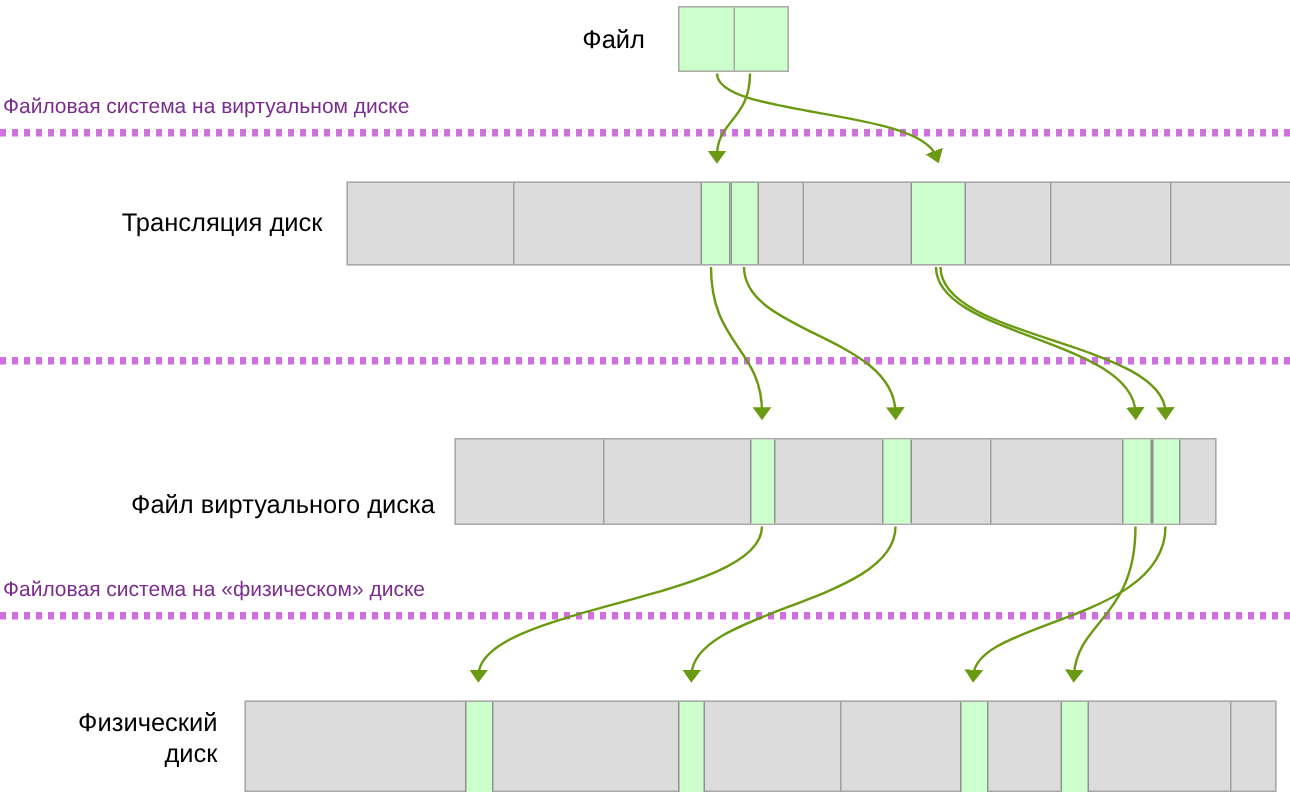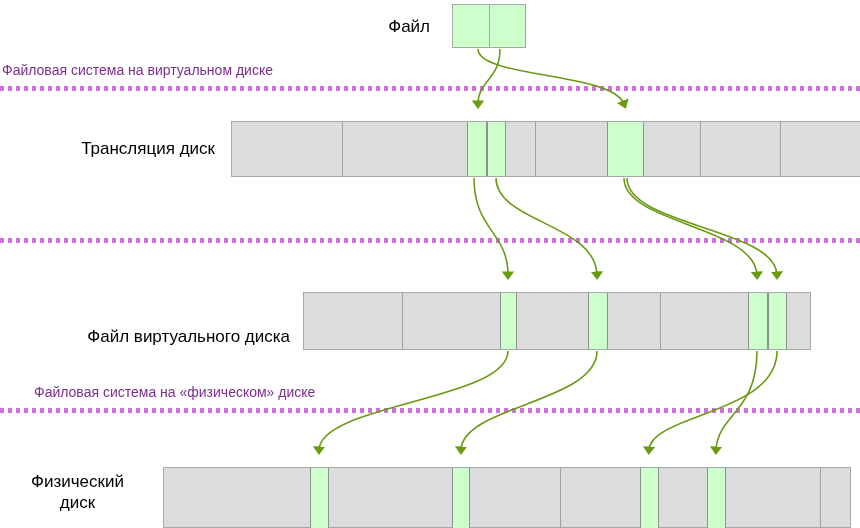--- a/index.html
+++ b/index.html
@@ -111,24 +111,24 @@
   <div class="row-label" style="left:10px; top:310px; width:280px;margin-top:16px;">Файл виртуального диска</div>
 
   <div class="bar" style="left:303px; top:292px; width:508px; height:58px;"></div>
   <div class="gray-sep" style="left:402px; top:293px; height:56px;"></div>
   <div class="gray-sep" style="left:660px; top:293px; height:56px;"></div>
   <div class="cell" style="left:500px; top:293px; width:17px; height:56px;"></div>
   <div class="cell" style="left:588px; top:293px; width:20px; height:56px;"></div>
   <div class="cell" style="left:748px; top:293px; width:20px; height:56px;"></div>
   <div class="cell" style="left:768px; top:293px; width:19px; height:56px;"></div>
 
-  <div class="divider-label" style="left:2px; top:384px;margin-left:32px;">Файловая система на «физическом» диске</div>
+  <div class="divider-label" style="left:2px; top:384px;">Файловая система на «физическом» диске</div>
   <div class="divider-line" style="top:408px;"></div>
 
-  <div class="row-label" style="left:10px; top:471px; width:135px; text-align:center;">Физический
+  <div class="row-label" style="left:10px; top:471px; width:135px; text-align:right;">Физический
 диск</div>
 
   <div class="bar" style="left:163px; top:467px; width:688px; height:61px;"></div>
   <div class="gray-sep" style="left:560px; top:468px; height:60px;"></div>
   <div class="gray-sep" style="left:820px; top:468px; height:60px;"></div>
   <div class="cell" style="left:310px; top:468px; width:19px; height:60px;"></div>
   <div class="cell" style="left:452px; top:468px; width:18px; height:60px;"></div>
   <div class="cell" style="left:640px; top:468px; width:19px; height:60px;"></div>
   <div class="cell" style="left:707px; top:468px; width:19px; height:60px;"></div>
 

